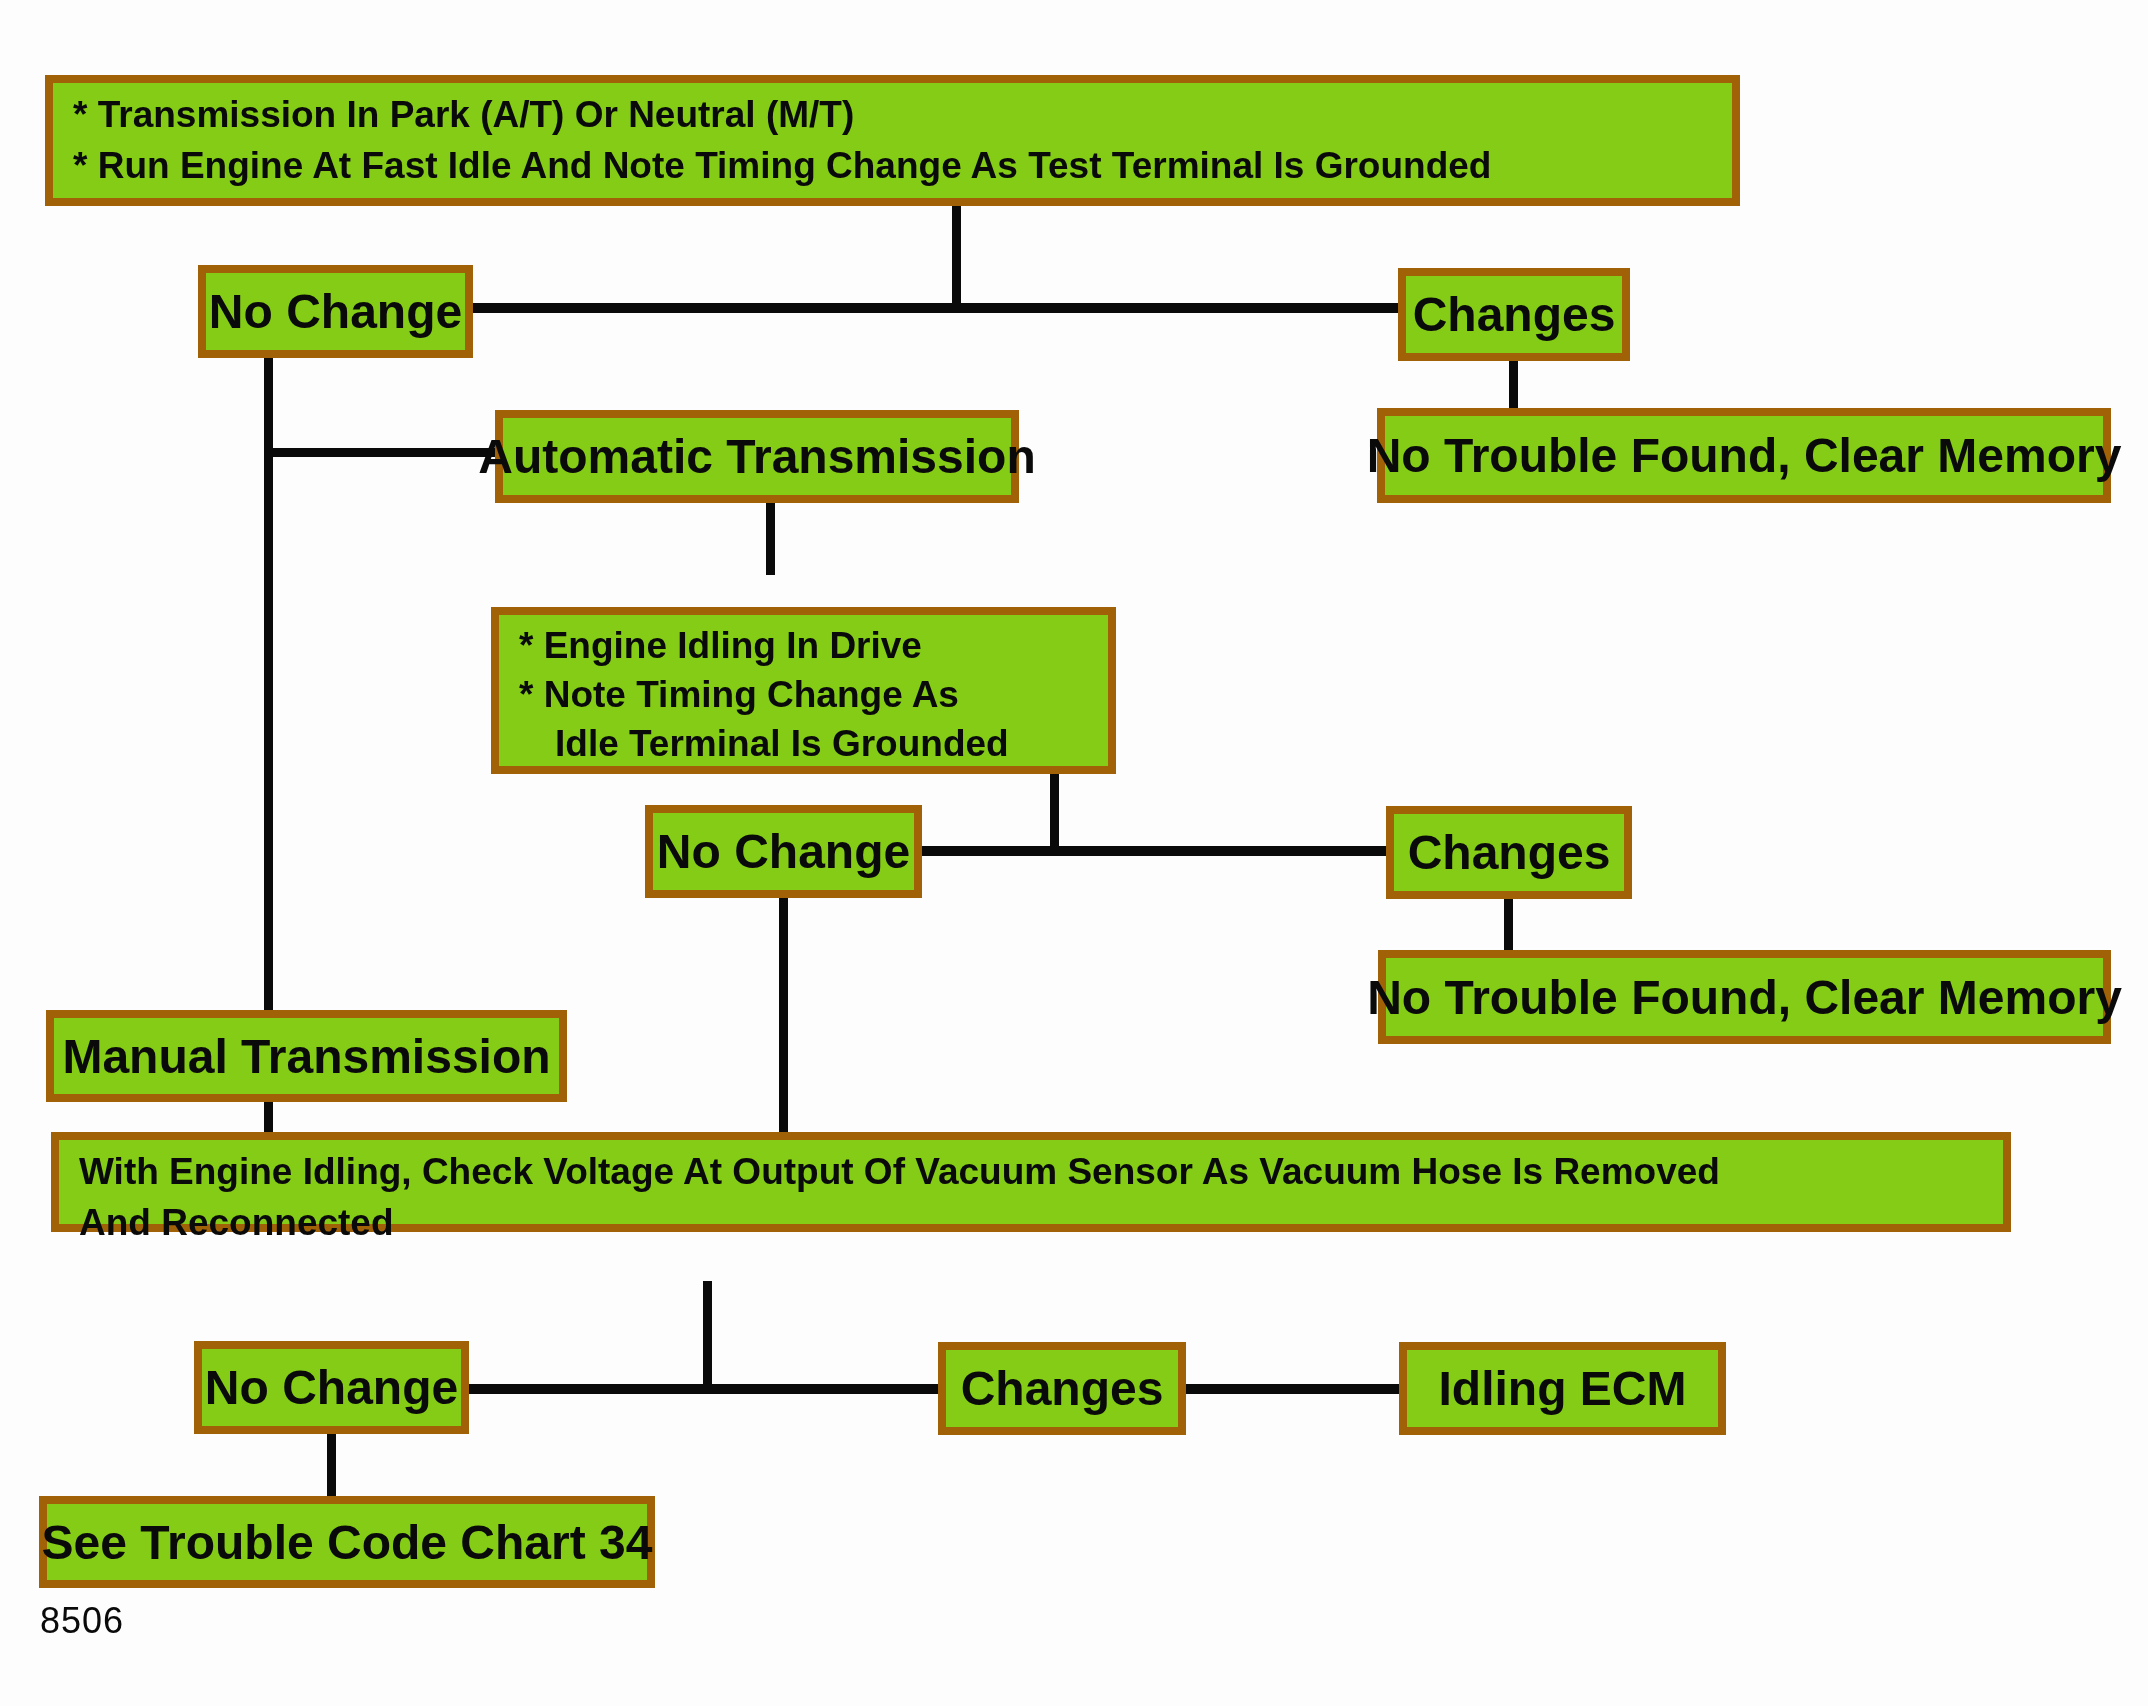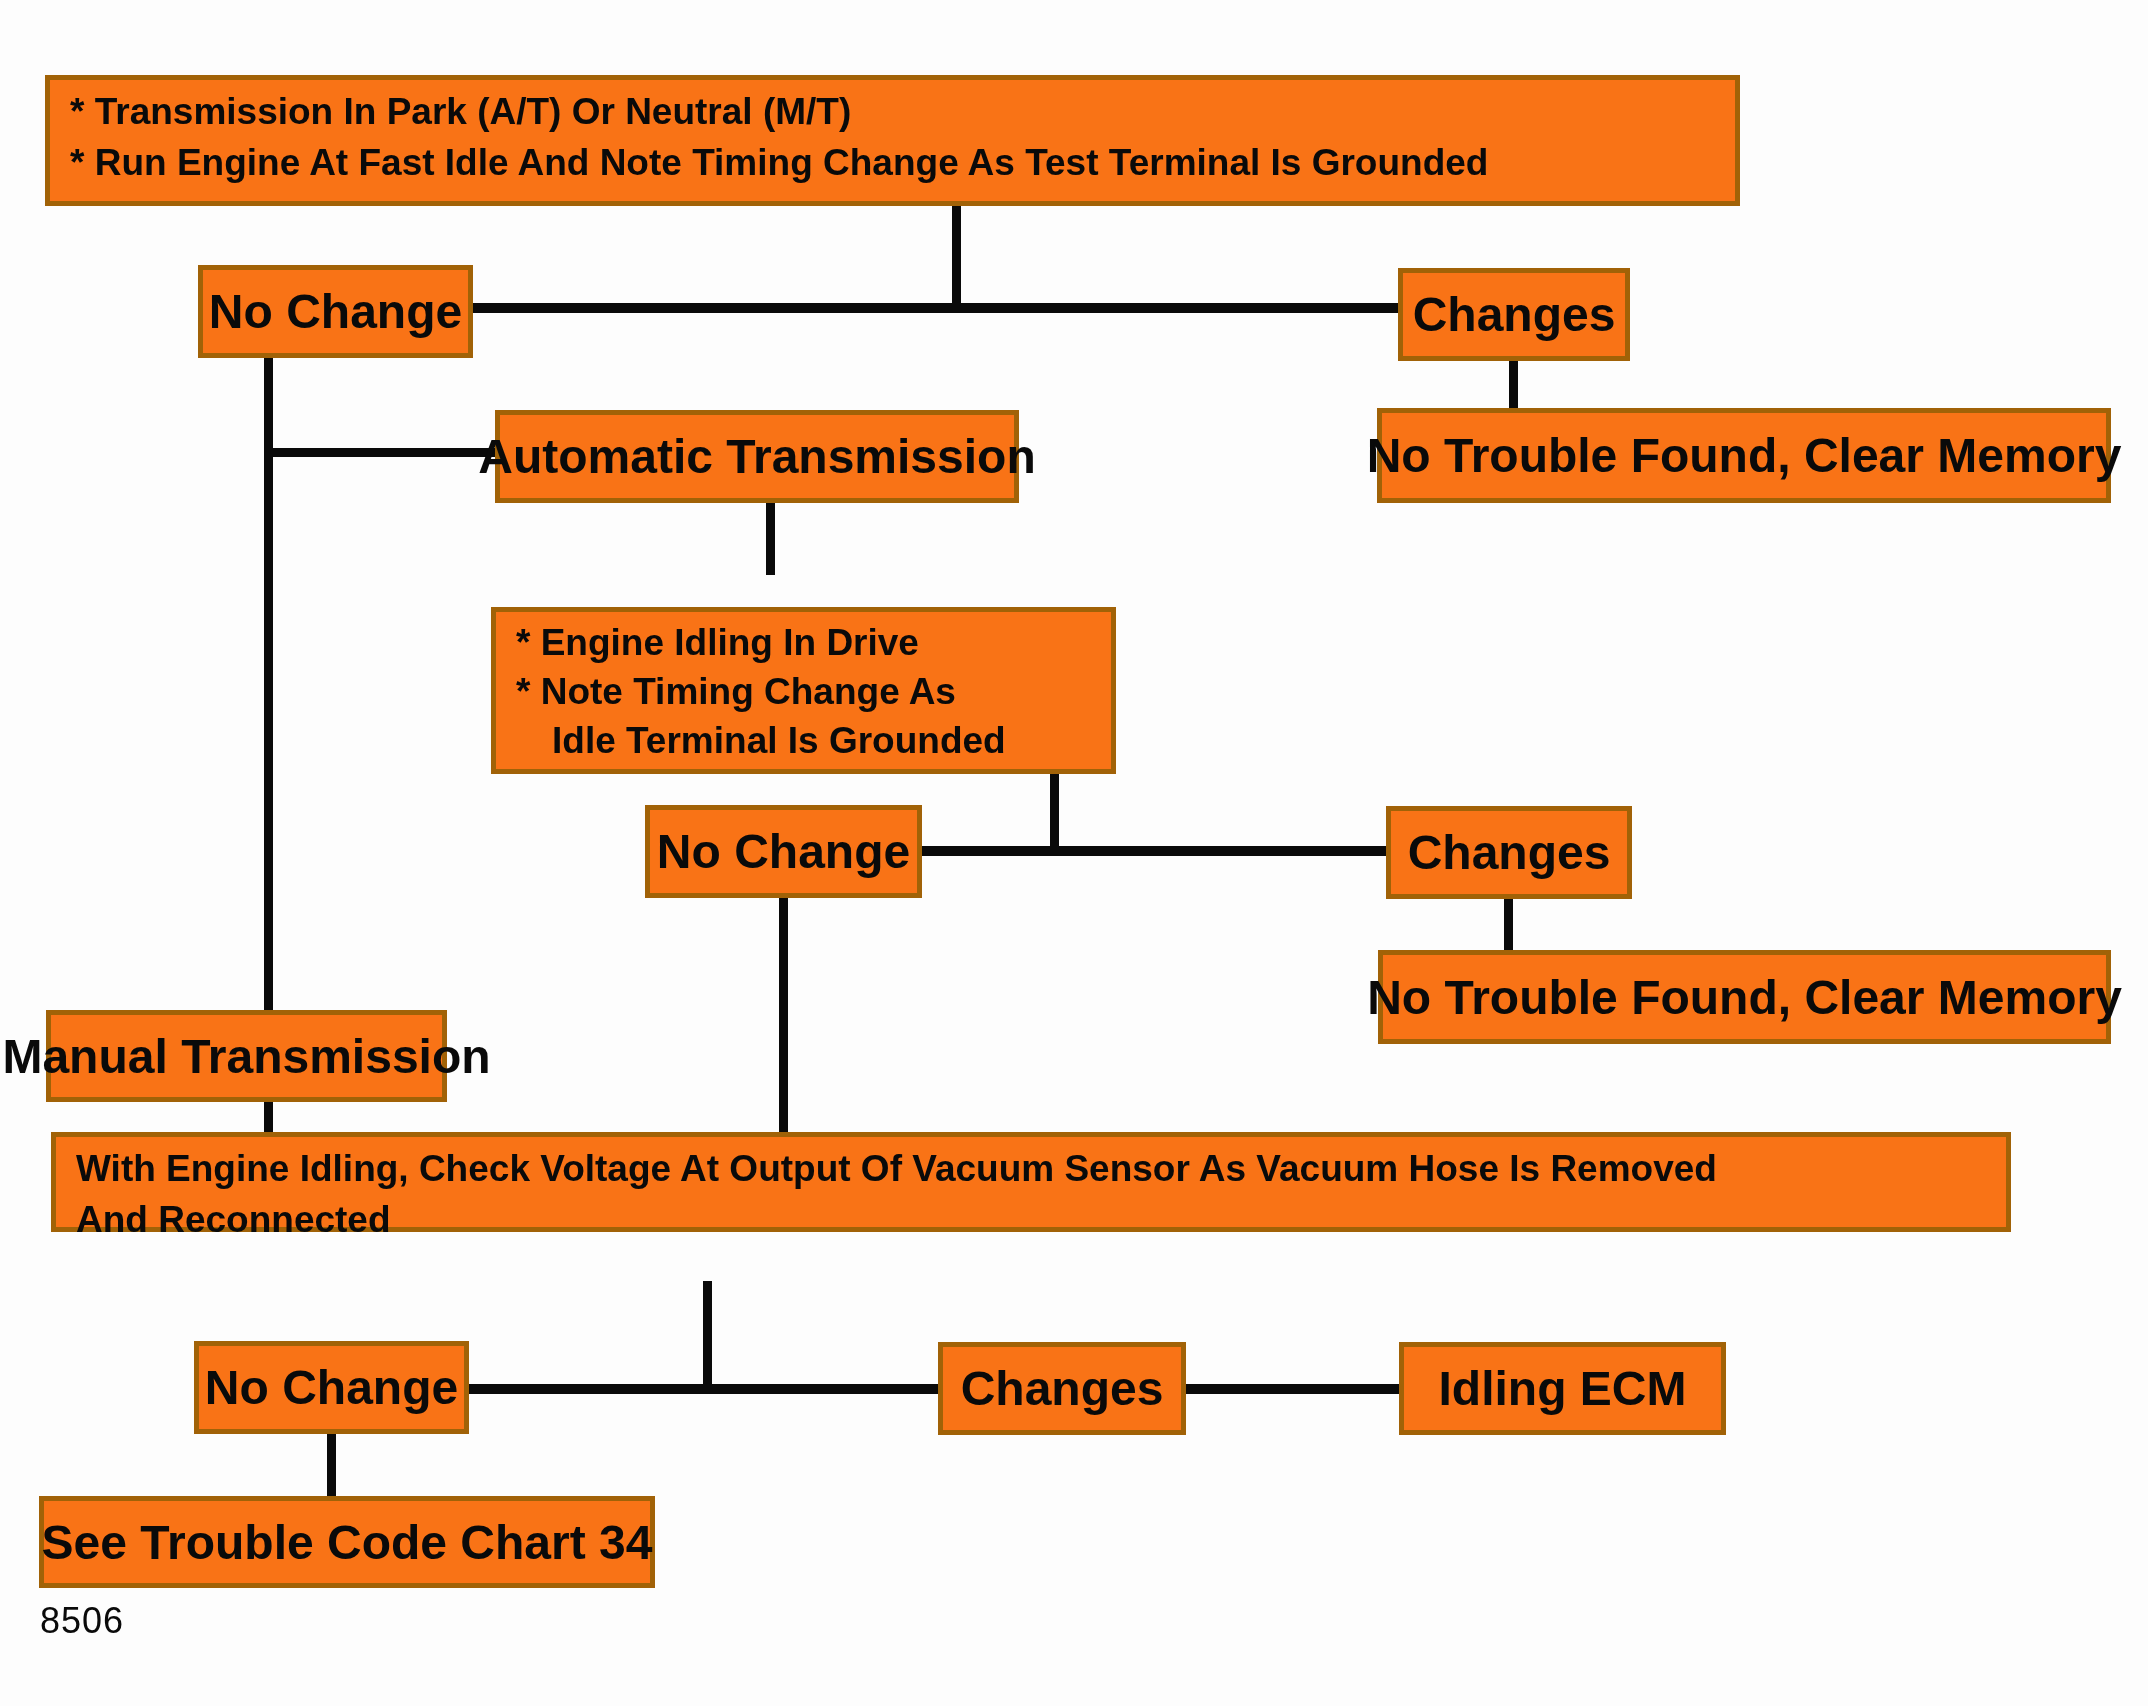--- a/index.html
+++ b/index.html
@@ -12,22 +12,22 @@
     width: 2148px;
     height: 1707px;
     background: #fdfdfd;
     font-family: "Liberation Sans", "DejaVu Sans", sans-serif;
     color: #0a0a0a;
     overflow: hidden;
   }
   .node {
     position: absolute;
     box-sizing: border-box;
-    border: 5px solid #a16207;
-    background: #f97316;
+    border: 8px solid #a16207;
+    background: #84cc16;
     font-weight: 700;
     z-index: 2;
   }
   .node.center {
     display: flex;
     align-items: center;
     justify-content: center;
     font-size: 48px;
     white-space: nowrap;
   }
@@ -113,21 +113,21 @@
   </div>
 
   <div class="node center" style="left:1386px; top:806px; width:246px; height:93px;">
     <span>Changes</span>
   </div>
 
   <div class="node center" style="left:1378px; top:950px; width:733px; height:94px;">
     <span>No Trouble Found, Clear Memory</span>
   </div>
 
-  <div class="node center" style="left:46px; top:1010px; width:401px; height:92px;">
+  <div class="node center" style="left:46px; top:1010px; width:521px; height:92px;">
     <span>Manual Transmission</span>
   </div>
 
   <div class="node multiline" style="left:51px; top:1132px; width:1960px; height:100px;">
     <div class="tline">With Engine Idling, Check Voltage At Output Of Vacuum Sensor As Vacuum Hose Is Removed</div>
     <div class="tline">And Reconnected</div>
   </div>
 
   <div class="node center" style="left:194px; top:1341px; width:275px; height:93px;">
     <span>No Change</span>

